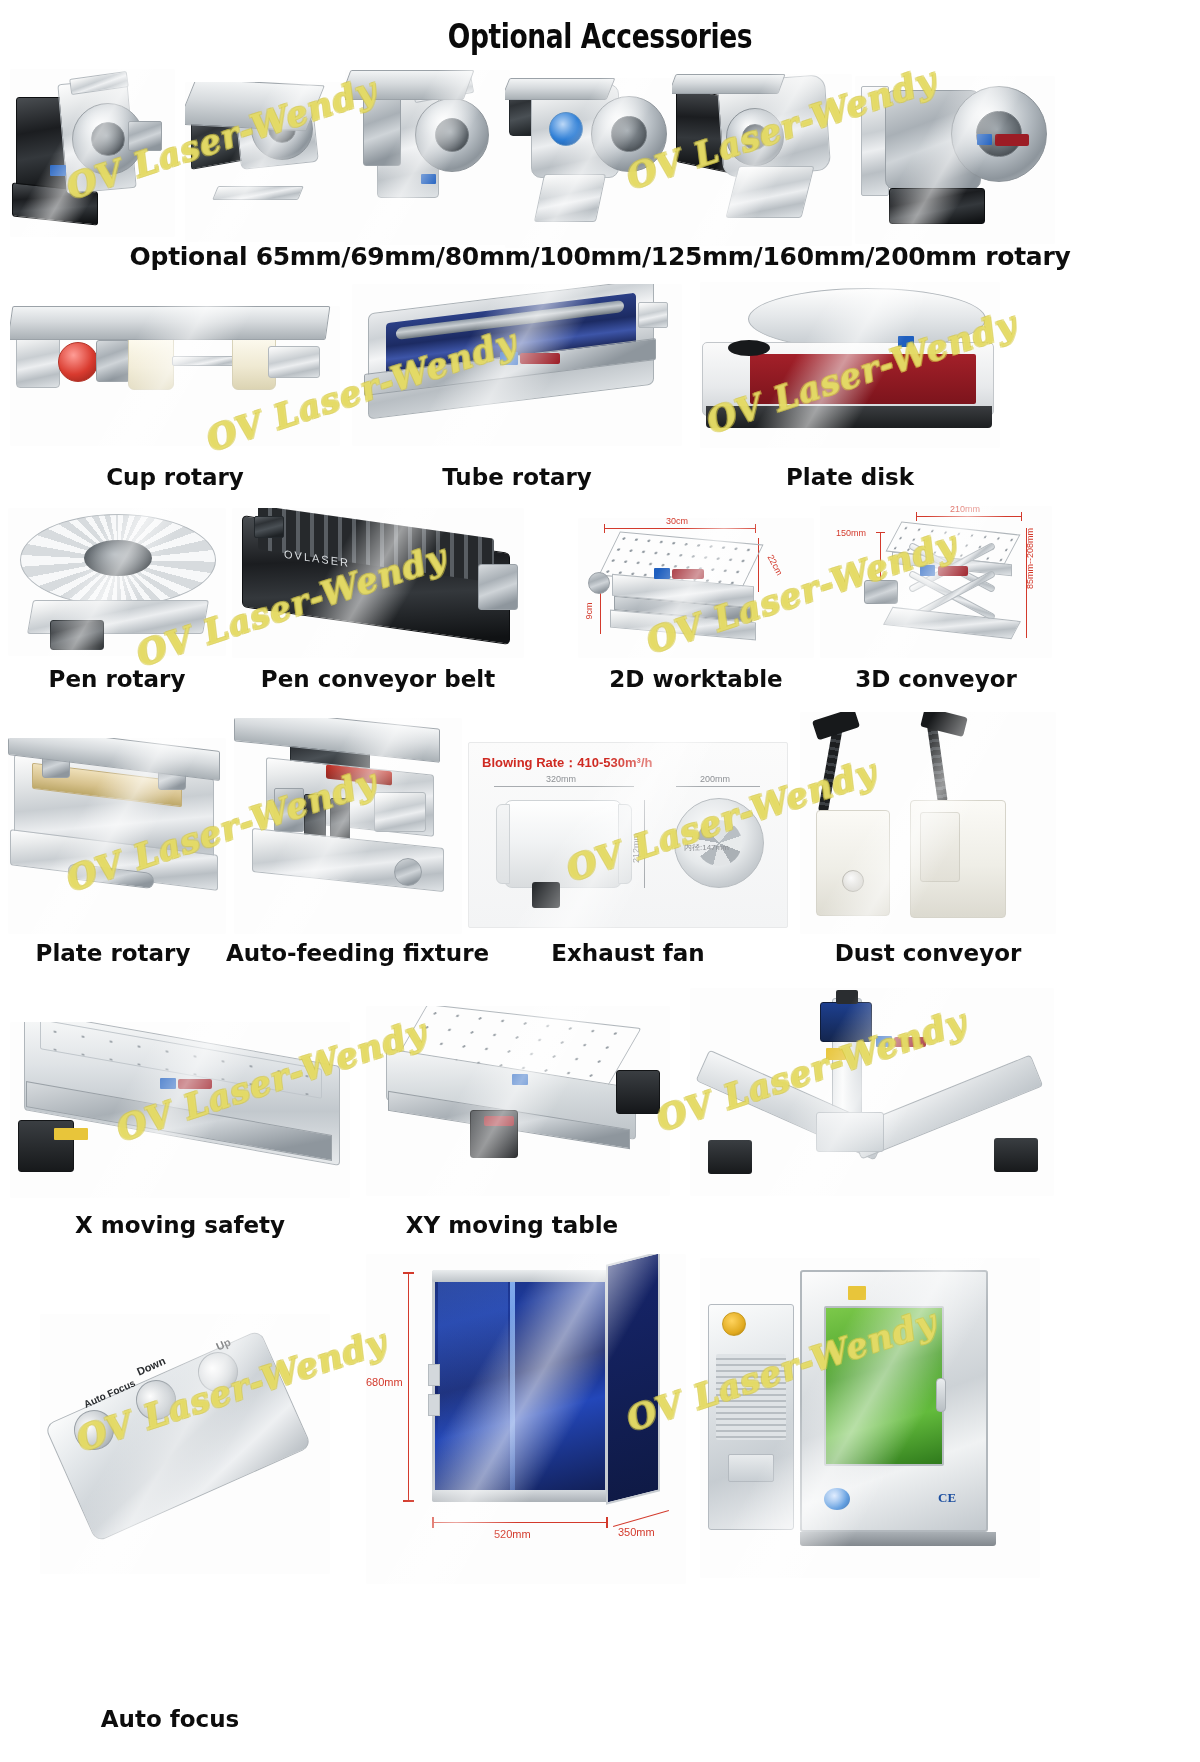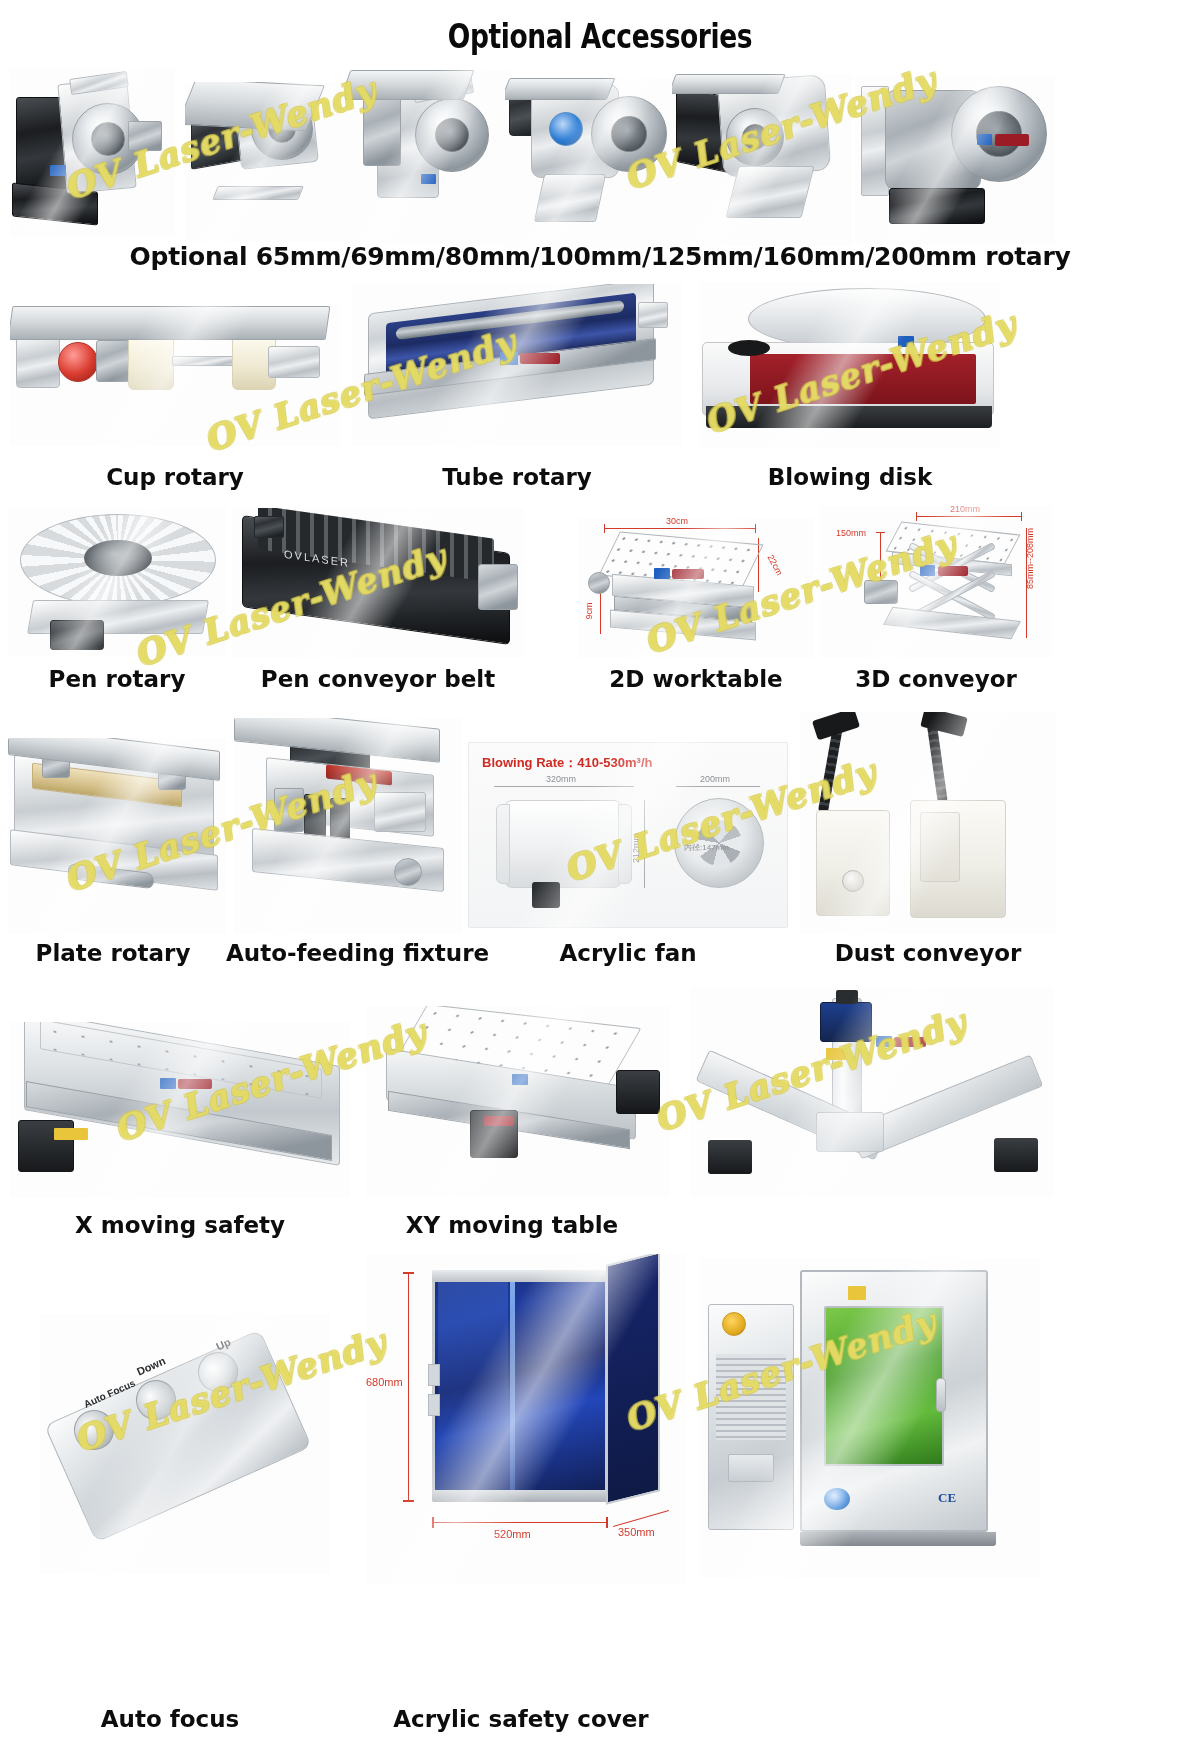--- a/index.html
+++ b/index.html
@@ -282,21 +282,21 @@
           <div style="position:absolute;left:28px;top:58px;width:42px;height:16px;border-radius:50%;
                       background:#17191b;"></div>
           <div class="blue-logo" style="left:198px;top:54px;width:16px;height:11px;"></div>
           <div class="shine"></div>
         </div>
       </div>
     </div>
 
     <div class="caption" style="left:10px;top:186px;width:330px;">Cup rotary</div>
     <div class="caption" style="left:352px;top:186px;width:330px;">Tube rotary</div>
-    <div class="caption" style="left:700px;top:186px;width:300px;">Blowing disk</div>
+    <div class="caption" style="left:700px;top:186px;width:300px;">Plate disk</div>
   </div>
 
   <div class="row" style="top:502px;height:210px;">
     <div class="cells" style="height:158px;">
 
       <div class="cell" style="left:8px;top:6px;width:218px;height:148px;">
         <div class="photo">
           <div style="position:absolute;left:12px;top:6px;width:196px;height:92px;border-radius:50%;
                       background:repeating-conic-gradient(from 0deg at 50% 50%, #f7f8f9 0deg 7deg, #d7dbde 7deg 14deg);
                       border:1px solid #b2b8bd;"></div>
@@ -469,21 +469,21 @@
                       background:linear-gradient(180deg,#fbfaf6,#efeee7 55%,#dcdad0);border:1px solid #d6d4ca;"></div>
           <div style="position:absolute;left:120px;top:100px;width:40px;height:70px;border-radius:3px;
                       background:linear-gradient(180deg,#f3f2ec,#e2e0d7);border:1px solid #d2d0c6;"></div>
           <div class="shine"></div>
         </div>
       </div>
     </div>
 
     <div class="caption" style="left:0px;top:228px;width:226px;">Plate rotary</div>
     <div class="caption" style="left:226px;top:228px;width:244px;">Auto-feeding fixture</div>
-    <div class="caption" style="left:478px;top:228px;width:300px;">Acrylic fan</div>
+    <div class="caption" style="left:478px;top:228px;width:300px;">Exhaust fan</div>
     <div class="caption" style="left:800px;top:228px;width:256px;">Dust conveyor</div>
   </div>
 
   <div class="row" style="top:984px;height:270px;">
     <div class="cells" style="height:224px;">
 
       <div class="cell" style="left:10px;top:38px;width:340px;height:176px;">
         <div class="photo">
           <div style="position:absolute;left:14px;top:16px;width:316px;height:100px;border-radius:4px;
                       background:linear-gradient(170deg,#fafbfb,#dfe3e6 35%,#c2c8cd 65%,#e7eaec);
@@ -645,21 +645,20 @@
           <div style="position:absolute;left:238px;top:232px;width:28px;height:18px;
                       color:#1d4fa0;font-size:13px;font-weight:700;font-family:'Liberation Serif',serif;">CE</div>
           <div style="position:absolute;left:100px;top:274px;width:196px;height:14px;border-radius:0 0 3px 3px;
                       background:linear-gradient(180deg,#aab0b5,#82888e);"></div>
           <div class="shine"></div>
         </div>
       </div>
     </div>
 
     <div class="caption" style="left:20px;top:452px;width:300px;">Auto focus</div>
-    <div class="caption" style="left:356px;top:452px;width:330px;">Acrylic safety cover</div>
   </div>
 
   <div class="wm-layer">
     <div class="wm" style="left:60px;top:118px;">OV Laser-Wendy</div>
     <div class="wm" style="left:620px;top:108px;">OV Laser-Wendy</div>
     <div class="wm" style="left:200px;top:370px;">OV Laser-Wendy</div>
     <div class="wm" style="left:700px;top:352px;">OV Laser-Wendy</div>
     <div class="wm" style="left:130px;top:585px;">OV Laser-Wendy</div>
     <div class="wm" style="left:640px;top:572px;">OV Laser-Wendy</div>
     <div class="wm" style="left:60px;top:810px;">OV Laser-Wendy</div>

